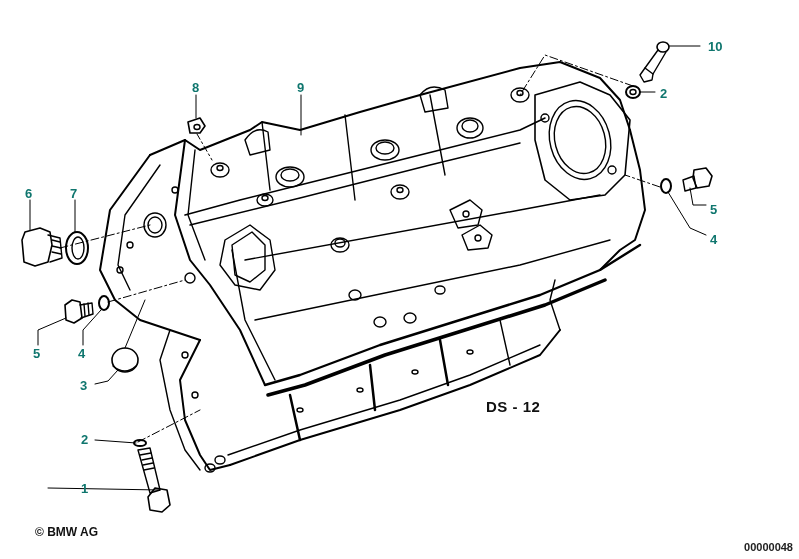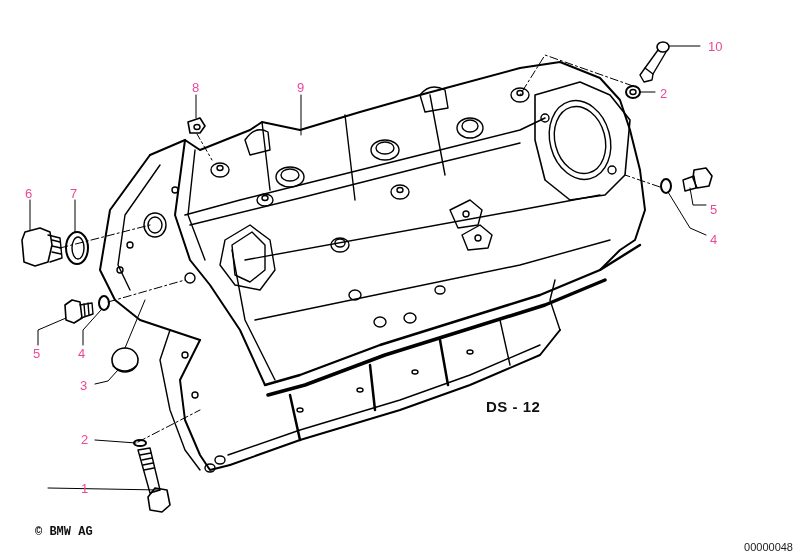--- a/index.html
+++ b/index.html
@@ -1,27 +1,27 @@
 <!DOCTYPE html>
 <html><head>
   <meta charset="utf-8">
   <style>
     html, body { margin: 0; padding: 0; background: #ffffff; }
     body { width: 799px; height: 559px; position: relative; overflow: hidden;
            font-family: "Liberation Sans", sans-serif; color: #000; }
     #stage { position: absolute; left: 0; top: 0; width: 799px; height: 559px; }
     .callout { position: absolute; font-family: "Liberation Sans", sans-serif;
-               font-weight: normal; font-size: 13px; line-height: 13px; color: #ec4899; }
+               font-weight: bold; font-size: 13px; line-height: 13px; color: #0f766e; }
     .ds-label { position: absolute; left: 486px; top: 398px; font-weight: bold;
                 font-size: 15px; letter-spacing: 0.5px; color: #111;
                 font-family: Liberation Sans, sans-serif; }
     .copyright { position: absolute; left: 35px; top: 525px; font-size: 12px;
-                 font-weight: bold; color: #111; font-family: Liberation Mono, monospace; }
+                 font-weight: bold; color: #111; font-family: Liberation Sans, sans-serif; }
     .imgno { position: absolute; right: 6px; top: 541px; font-size: 11px; color: #222;
-             font-family: "Liberation Sans", sans-serif; }
+             font-family: "Liberation Sans", sans-serif; font-weight: bold; }
   </style>
 </head>
 <body>
 
 <div id="stage">
   <svg width="799" height="559" viewBox="0 0 799 559" fill="none" stroke="#000" stroke-width="1.4" stroke-linejoin="round" stroke-linecap="round">
 
     <g>
 
       <path d="M150 155 L185 140 L200 150 L250 130 L262 122 L300 130 L360 112 L420 95 L520 68 L560 62 L600 78 L620 100 L630 130" stroke-width="2"></path>

